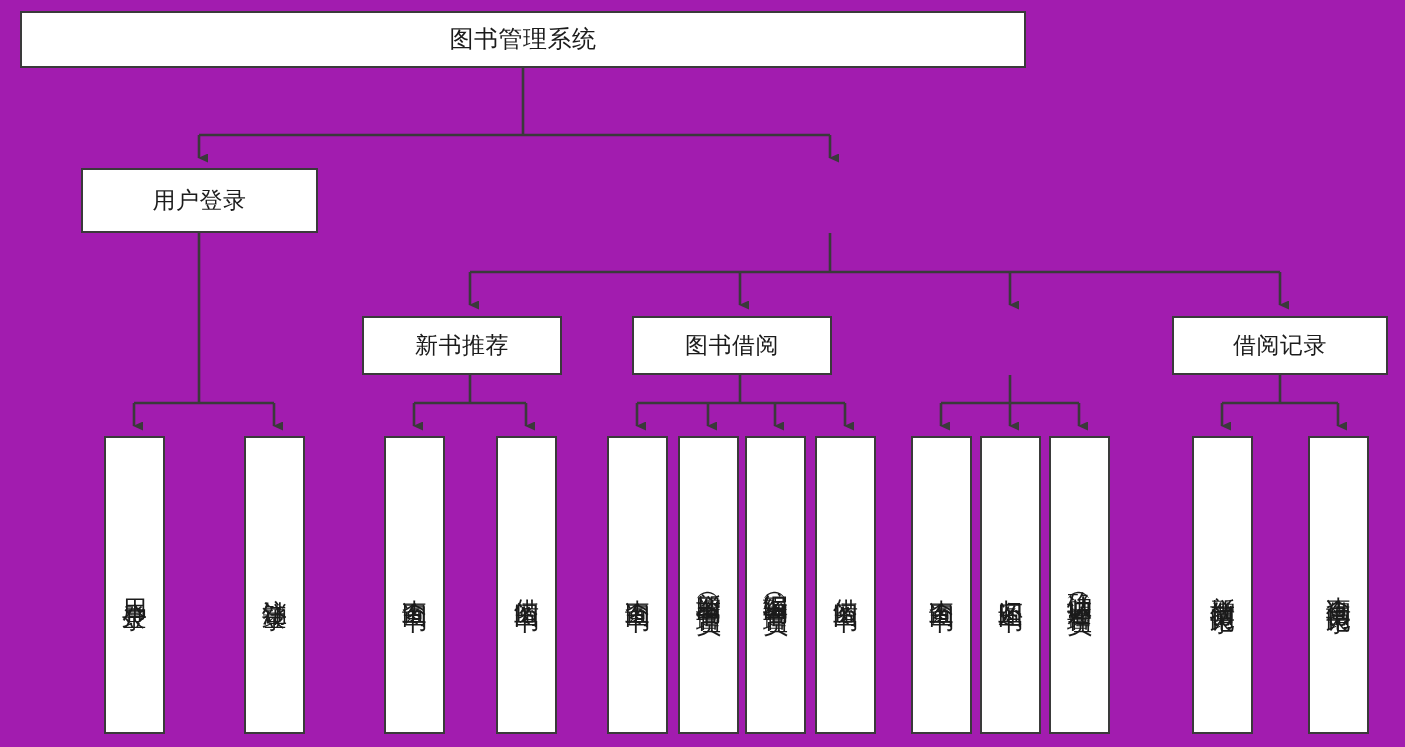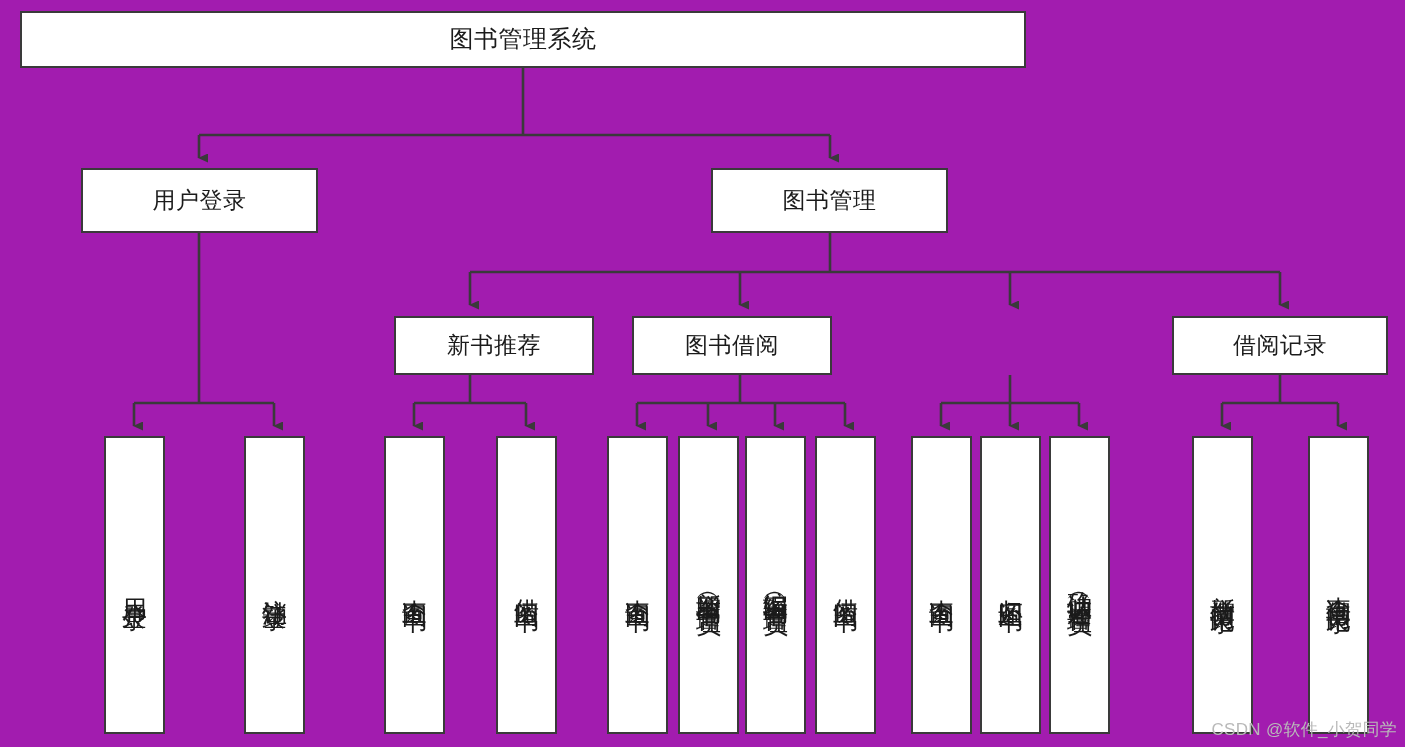--- a/index.html
+++ b/index.html
@@ -126,25 +126,22 @@
     </g>
   </svg>
 
   <div class="node h" id="node-root" style="left:20px; top:11px; width:1006px; height:57px;">
     <span class="node-label">图书管理系统</span>
   </div>
 
   <div class="node h" style="left:81px; top:168px; width:237px; height:65px;">
     <span class="node-label">用户登录</span>
   </div>
-  <div class="node h" style="left:711px; top:168px; width:237px; height:65px;">
-    <span class="node-label">图书管理</span>
-  </div>
 
-  <div class="node h" style="left:362px; top:316px; width:200px; height:59px;margin-left:32px;">
+  <div class="node h" style="left:362px; top:316px; width:200px; height:59px;">
     <span class="node-label">新书推荐</span>
   </div>
   <div class="node h" style="left:632px; top:316px; width:200px; height:59px;">
     <span class="node-label">图书借阅</span>
   </div>
   <div class="node h" style="left:1172px; top:316px; width:216px; height:59px;">
     <span class="node-label">借阅记录</span>
   </div>
 
   <div class="node v" style="left:104px; top:436px; width:61px; height:298px;">
@@ -184,14 +181,13 @@
     <span class="node-label">确认归还（管理员）</span>
   </div>
 
   <div class="node v" style="left:1192px; top:436px; width:61px; height:298px;">
     <span class="node-label">新增借阅记录</span>
   </div>
   <div class="node v" style="left:1308px; top:436px; width:61px; height:298px;">
     <span class="node-label">查询借阅记录</span>
   </div>
 
-  <div class="watermark">CSDN @软件_小贺同学</div>
 </div>
 
 </body></html>

